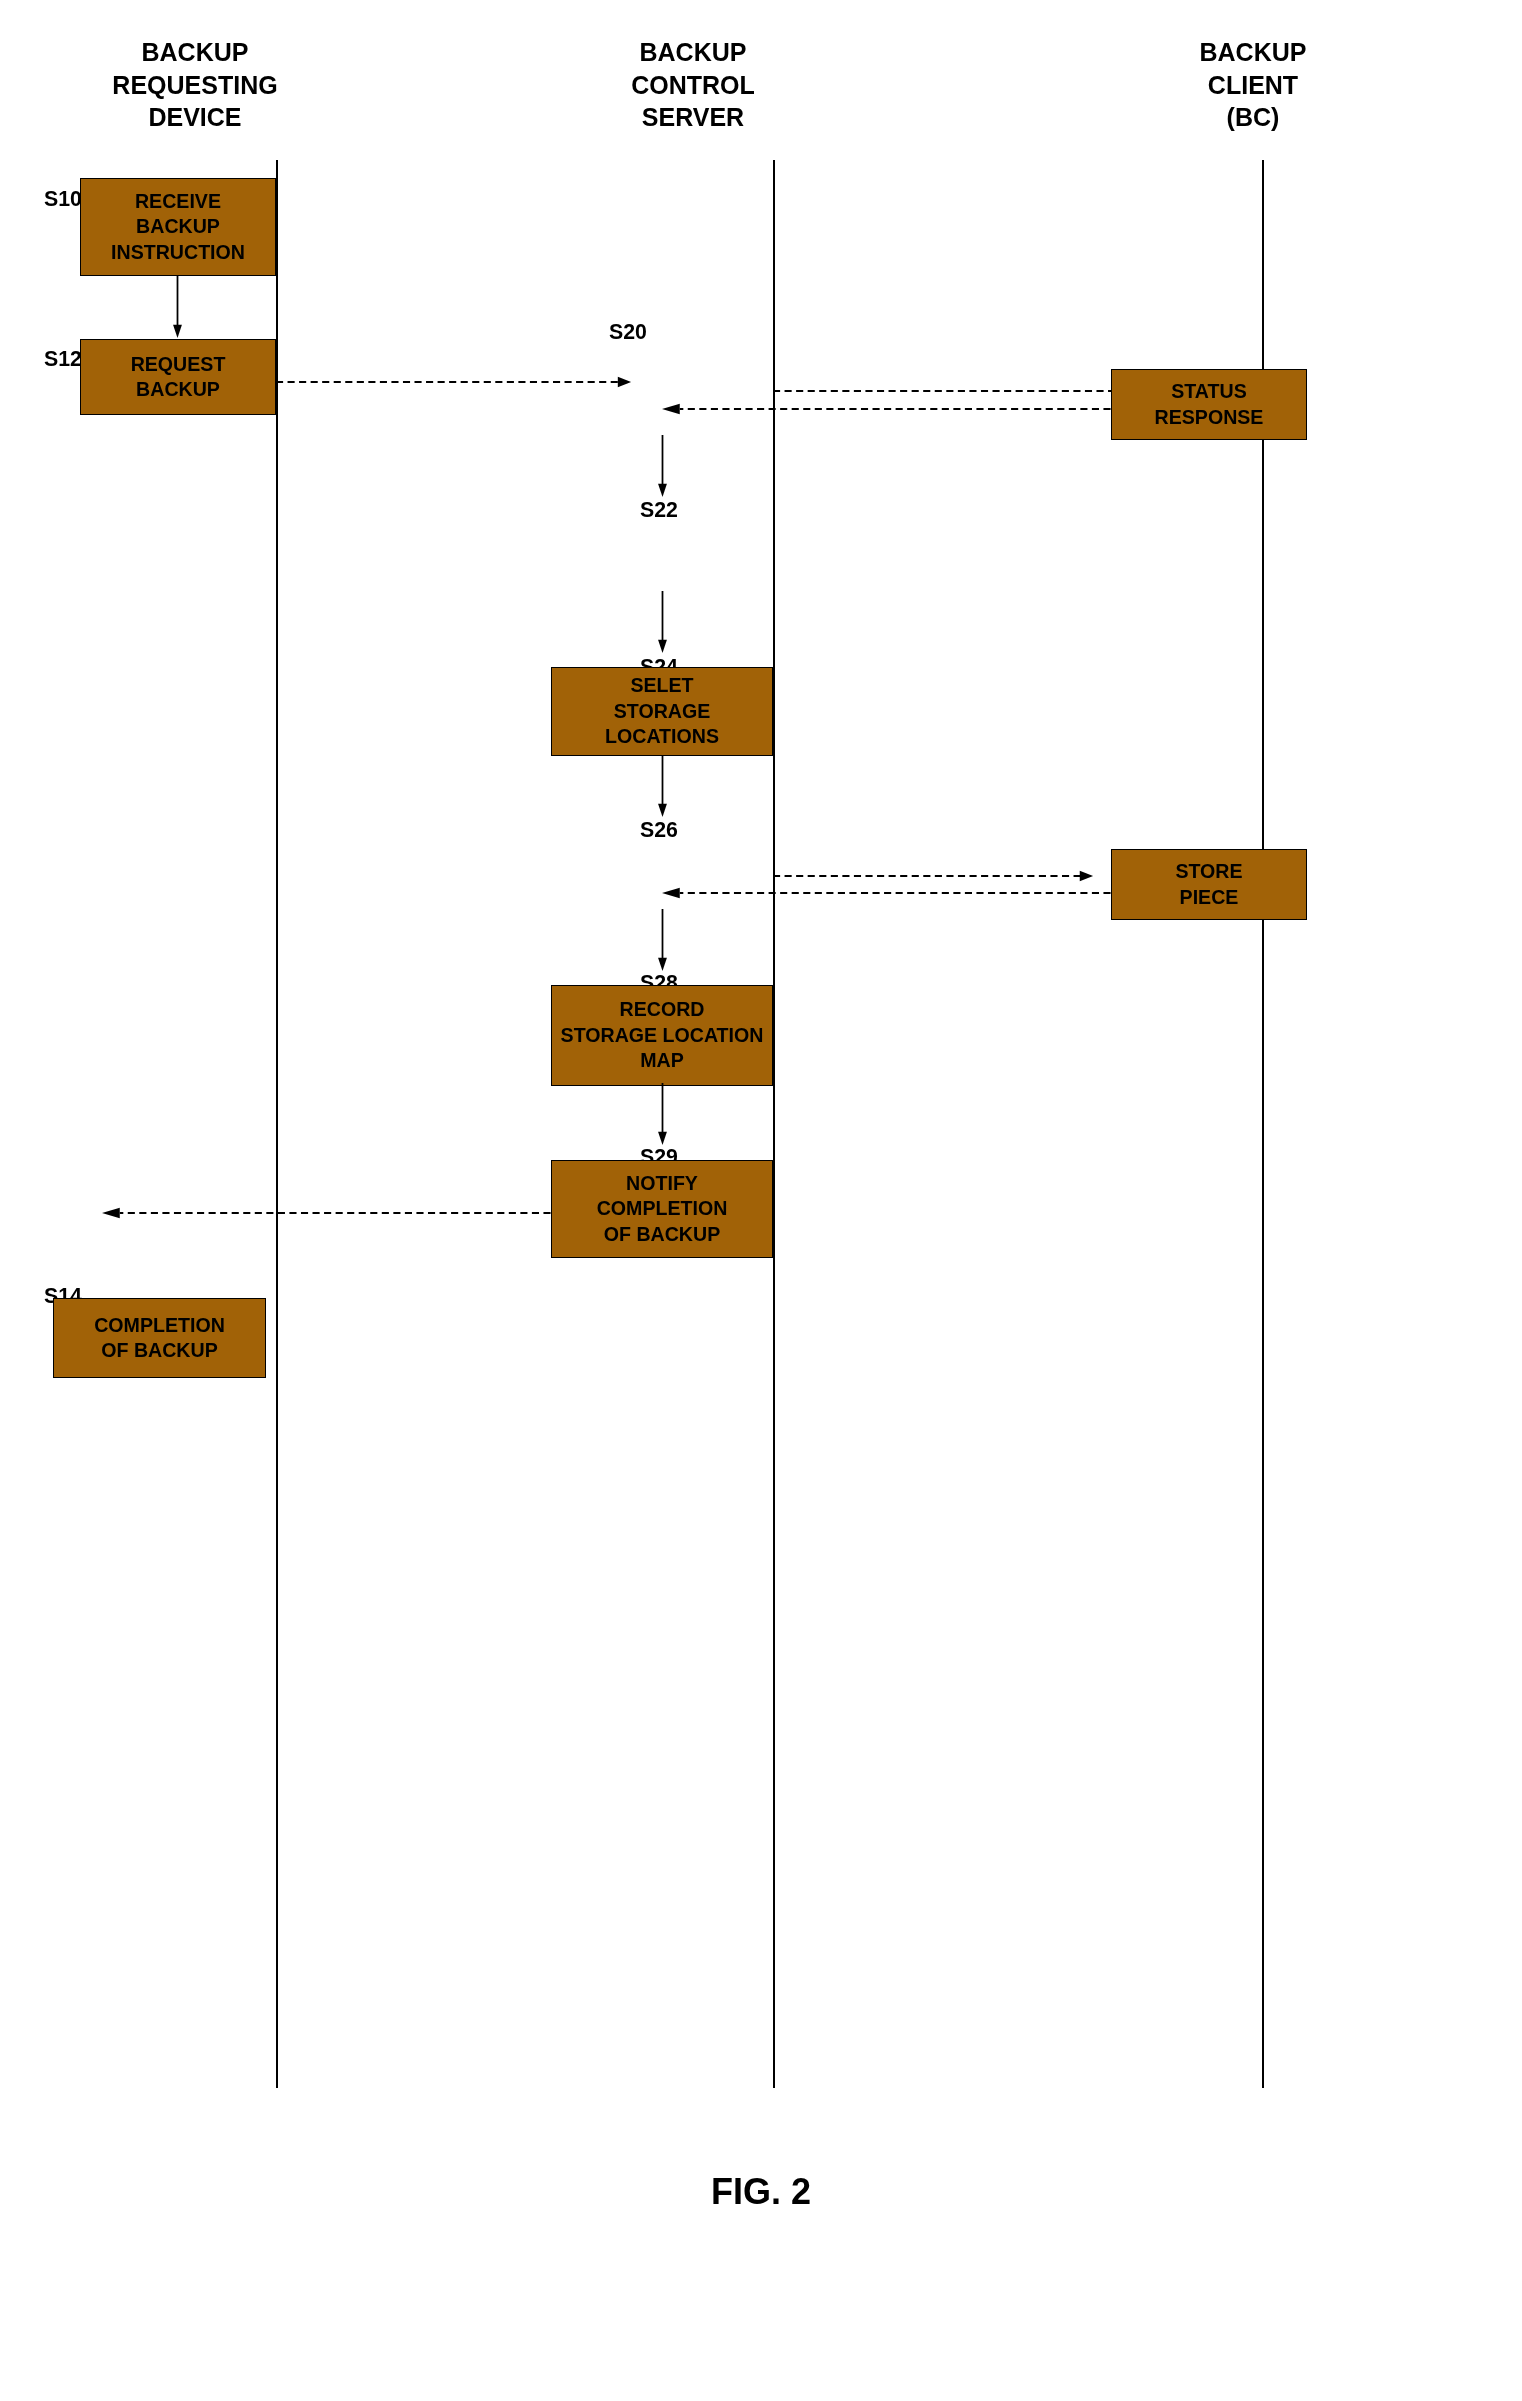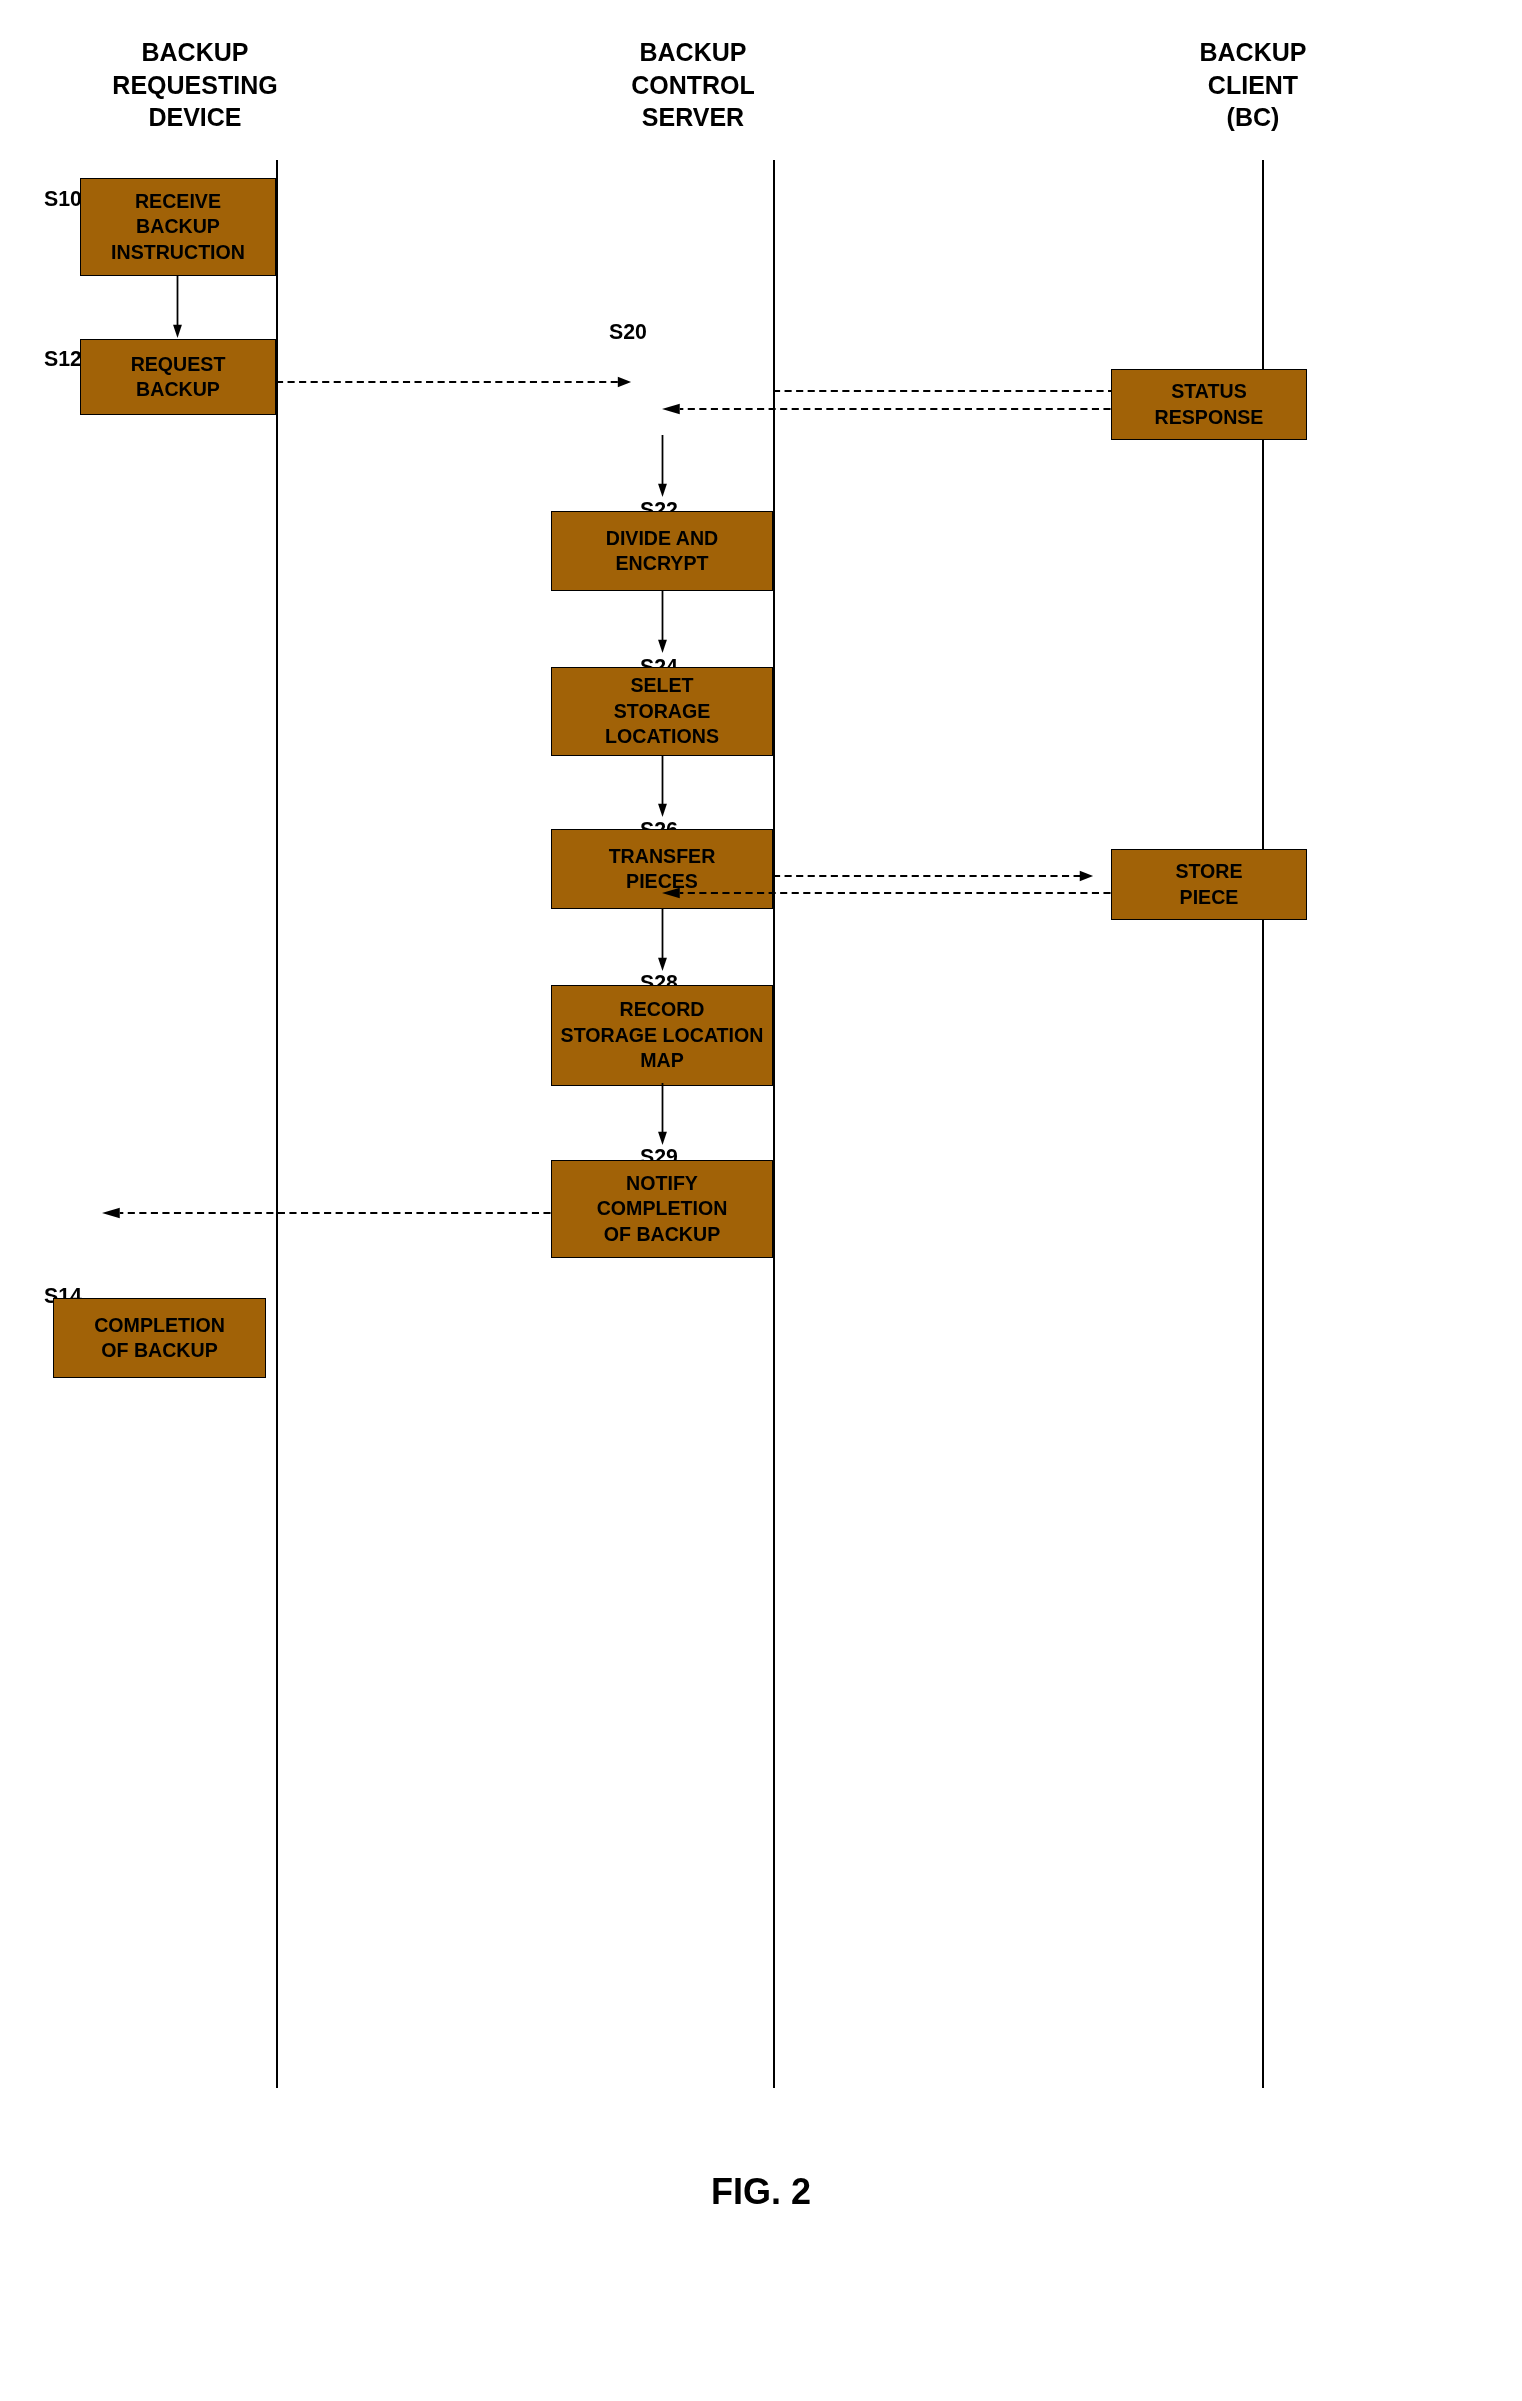--- a/index.html
+++ b/index.html
@@ -139,43 +139,37 @@
     <line x1="5" y1="0" x2="5" y2="60" stroke="#000" stroke-width="2"></line>
     <polygon points="5,70 0,55 10,55" fill="#000"></polygon>
   </svg>
 
   <svg class="arrow-svg" style="left:662px; top:400px; width:453px; height:18px;" viewBox="0 0 510 20" width="453" height="18">
     <line x1="505" y1="10" x2="20" y2="10" stroke="#000" stroke-width="2" stroke-dasharray="8,5"></line>
     <polygon points="0,10 20,4 20,16" fill="#000"></polygon>
   </svg>
 
   <div class="step-label" style="left:640px; top:498px;">S22</div>
-  <div class="flow-box" style="left:551px; top:511px; width:222px; height:80px;">
-    DIVIDE AND<br>ENCRYPT
-  </div>
 
   <svg class="arrow-svg" style="left:658px; top:591px; width:9px; height:62px;" viewBox="0 0 10 70" width="9" height="62">
     <line x1="5" y1="0" x2="5" y2="60" stroke="#000" stroke-width="2"></line>
     <polygon points="5,70 0,55 10,55" fill="#000"></polygon>
   </svg>
 
   <div class="step-label" style="left:640px; top:655px;">S24</div>
   <div class="flow-box" style="left:551px; top:667px; width:222px; height:89px;">
     SELET<br>STORAGE<br>LOCATIONS
   </div>
 
   <svg class="arrow-svg" style="left:658px; top:755px; width:9px; height:62px;" viewBox="0 0 10 70" width="9" height="62">
     <line x1="5" y1="0" x2="5" y2="60" stroke="#000" stroke-width="2"></line>
     <polygon points="5,70 0,55 10,55" fill="#000"></polygon>
   </svg>
 
   <div class="step-label" style="left:640px; top:818px;">S26</div>
-  <div class="flow-box" style="left:551px; top:829px; width:222px; height:80px;">
-    TRANSFER<br>PIECES
-  </div>
 
   <svg class="arrow-svg" style="left:773px; top:867px; width:329px; height:18px;" viewBox="0 0 370 20" width="329" height="18">
     <line x1="0" y1="10" x2="350" y2="10" stroke="#000" stroke-width="2" stroke-dasharray="8,5"></line>
     <polygon points="360,10 345,4 345,16" fill="#000"></polygon>
   </svg>
 
   <div class="step-label" style="left:1253px; top:853px;">S32</div>
   <div class="flow-box" style="left:1111px; top:849px; width:196px; height:71px;">
     STORE<br>PIECE
   </div>

